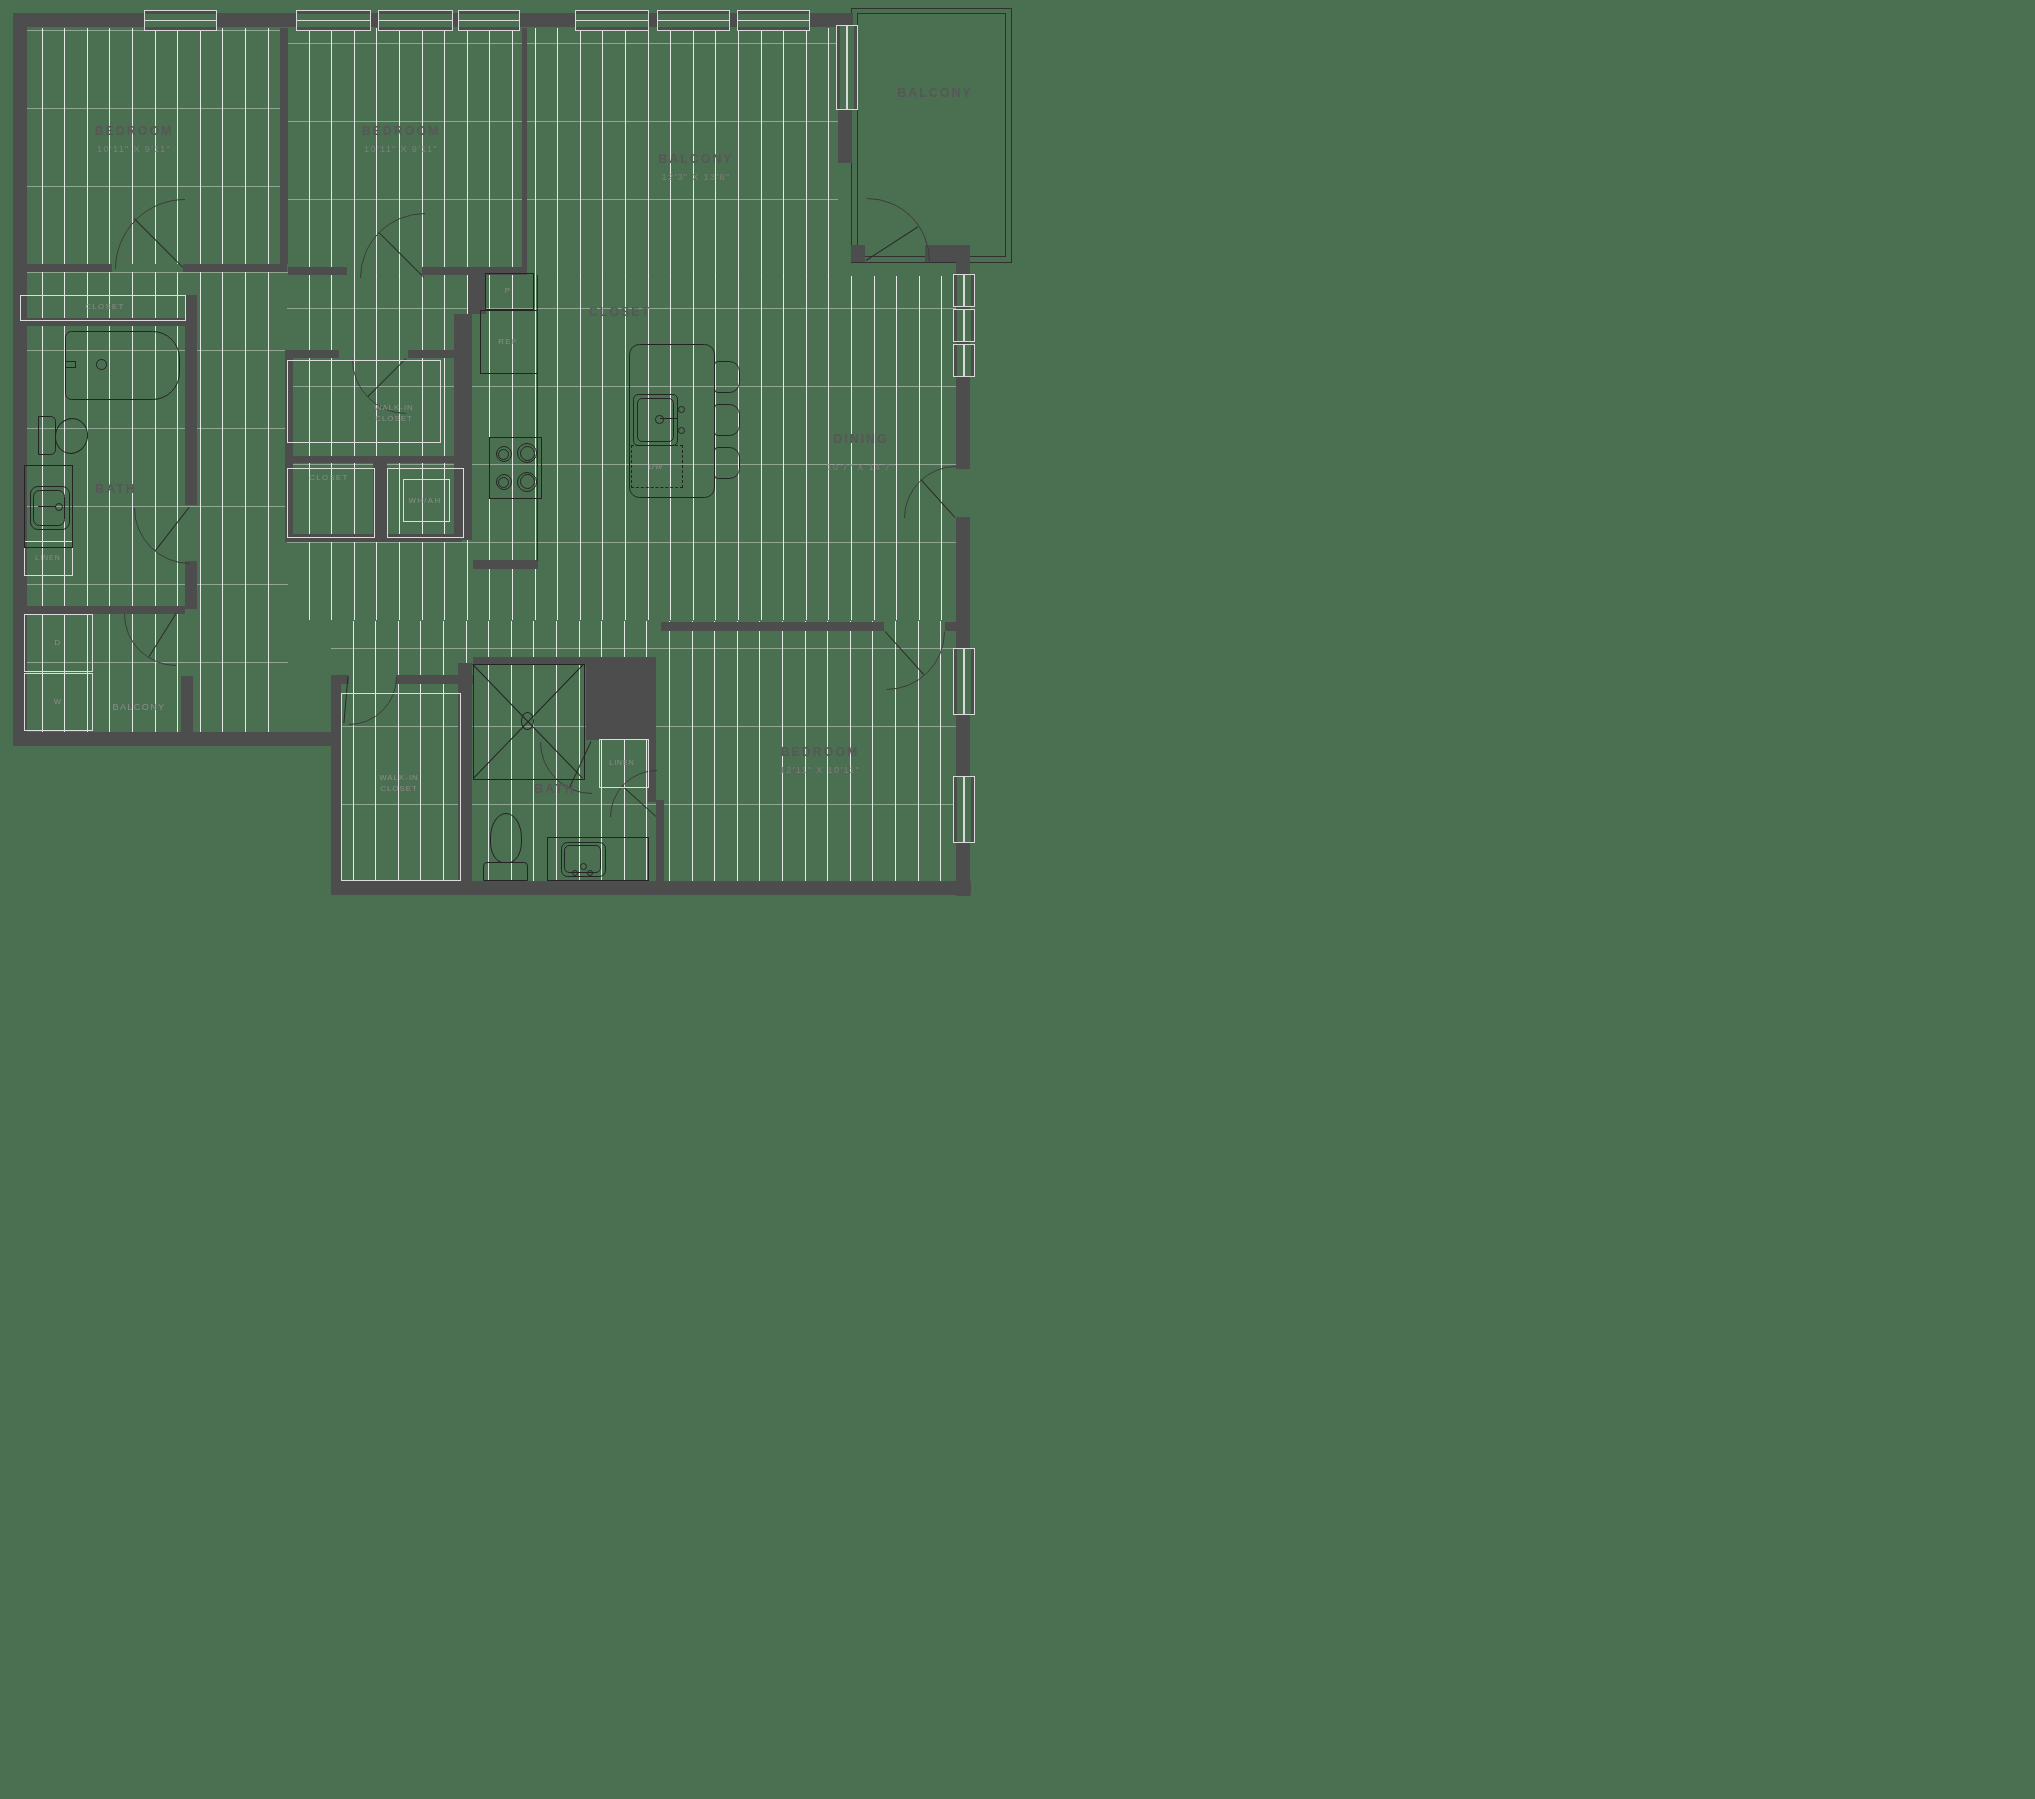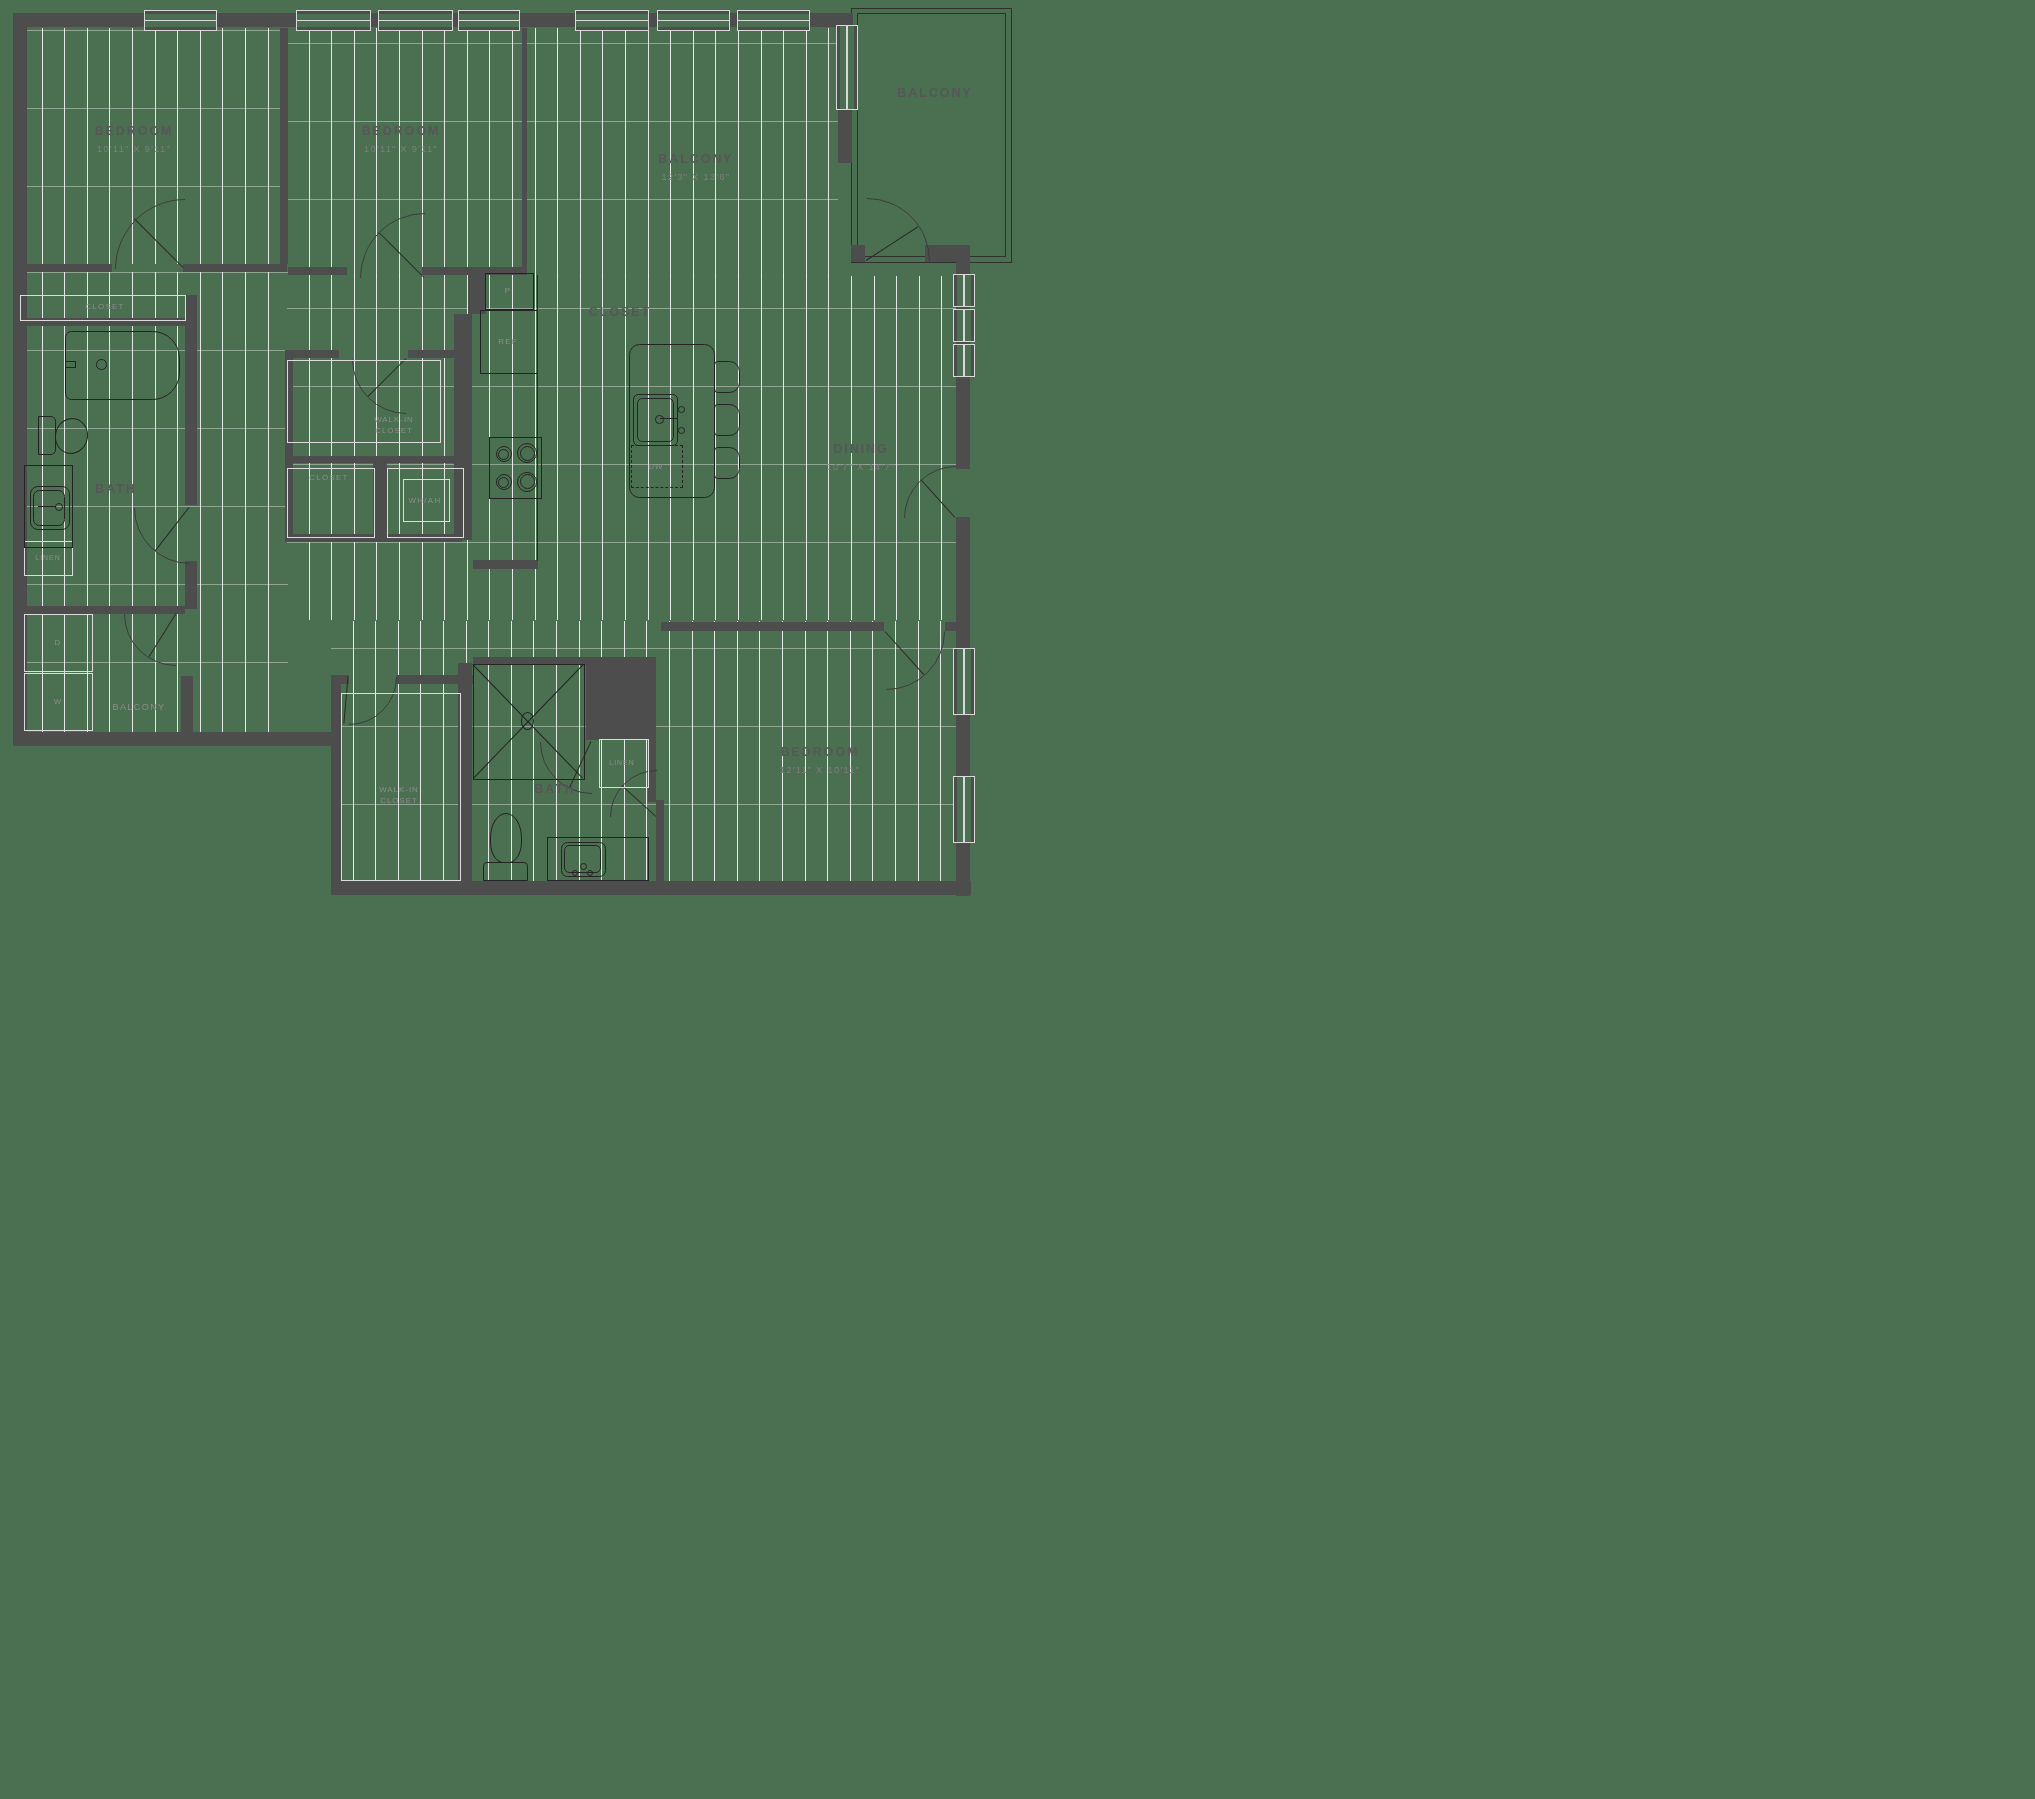--- a/index.html
+++ b/index.html
@@ -16,21 +16,21 @@
   .arc{position:absolute;border:0.9px solid #3c3c3c;border-radius:50%;}
   .q-tl{clip-path:inset(0 50% 50% 0);}
   .q-tr{clip-path:inset(0 0 50% 50%);}
   .q-bl{clip-path:inset(50% 50% 0 0);}
   .q-br{clip-path:inset(50% 0 0 50%);}
   .xline{position:absolute;height:0;border-top:0.9px solid #222;transform-origin:0 0;}
   .lbl{position:absolute;transform:translate(-50%,-50%);white-space:nowrap;text-align:center;}
   .room-name{font-weight:700;font-size:12.4px;letter-spacing:2px;color:#575757;}
   .room-dim{font-weight:400;font-size:9.2px;letter-spacing:1.3px;color:#7d7d7d;}
   .feat{font-weight:400;font-size:7.9px;letter-spacing:1.3px;color:#8c8c8c;}
-  .feat2{font-weight:400;font-size:7.9px;letter-spacing:1px;color:#8c8c8c;line-height:10.5px;margin-top:12px;}
+  .feat2{font-weight:400;font-size:7.9px;letter-spacing:1px;color:#8c8c8c;line-height:10.5px;}
   .tiny{font-size:6.9px;letter-spacing:1px;}
   .win-h{position:absolute;height:19.6px;border:1px solid #d9d9d9;
      background:linear-gradient(to bottom,#4d4d4d 0 3.3px,#4b7051 3.3px calc(50% - 0.7px),#d9d9d9 calc(50% - 0.7px) calc(50% + 0.7px),#4b7051 calc(50% + 0.7px) calc(100% - 3.3px),#4d4d4d calc(100% - 3.3px));}
   .win-v{position:absolute;width:19.6px;border:1px solid #d9d9d9;
      background:linear-gradient(to right,#4d4d4d 0 3.3px,#4b7051 3.3px calc(50% - 0.7px),#d9d9d9 calc(50% - 0.7px) calc(50% + 0.7px),#4b7051 calc(50% + 0.7px) calc(100% - 3.3px),#4d4d4d calc(100% - 3.3px));}
   .balc{position:absolute;border:1.3px solid #303030;}
   .balc-inner{position:absolute;left:4.6px;top:4.6px;right:4.6px;bottom:4.6px;border:0.7px solid #303030;}
   .counterline{position:absolute;width:1.3px;background:#2c2c2c;}
 </style>
 </head>
@@ -189,21 +189,21 @@
   <div class="fx round" style="left:587px;top:870px;width:3.9px;height:3.9px;"></div>
 
   <div class="lbl room-name" style="left:134px;top:131px;">BEDROOM</div>
   <div class="lbl room-dim" style="left:134px;top:149px;">10'11" X 9'11"</div>
   <div class="lbl room-name" style="left:401px;top:131px;">BEDROOM</div>
   <div class="lbl room-dim" style="left:401px;top:149px;">10'11" X 9'11"</div>
   <div class="lbl room-name" style="left:696px;top:159px;">BALCONY</div>
   <div class="lbl room-dim" style="left:696px;top:177px;">12'3" X 13'6"</div>
   <div class="lbl room-name" style="left:935px;top:93px;">BALCONY</div>
   <div class="lbl room-name" style="left:620px;top:312px;">CLOSET</div>
-  <div class="lbl room-name" style="left:861px;top:449px;">DINING</div>
+  <div class="lbl room-name" style="left:861px;top:439px;">DINING</div>
   <div class="lbl room-dim" style="left:861px;top:467px;">10'7" X 14'7"</div>
   <div class="lbl room-name" style="left:820px;top:752px;">BEDROOM</div>
   <div class="lbl room-dim" style="left:820px;top:770px;">12'11" X 10'11"</div>
   <div class="lbl room-name" style="left:116px;top:489px;">BATH</div>
   <div class="lbl room-name" style="left:555px;top:789px;">BATH</div>
   <div class="lbl feat" style="left:139px;top:707px;font-size:9.2px;">BALCONY</div>
   <div class="lbl feat" style="left:105px;top:306px;">CLOSET</div>
   <div class="lbl feat" style="left:329px;top:477px;">CLOSET</div>
   <div class="lbl feat2" style="left:394px;top:413px;">
     <span>WALK-IN</span><br>

